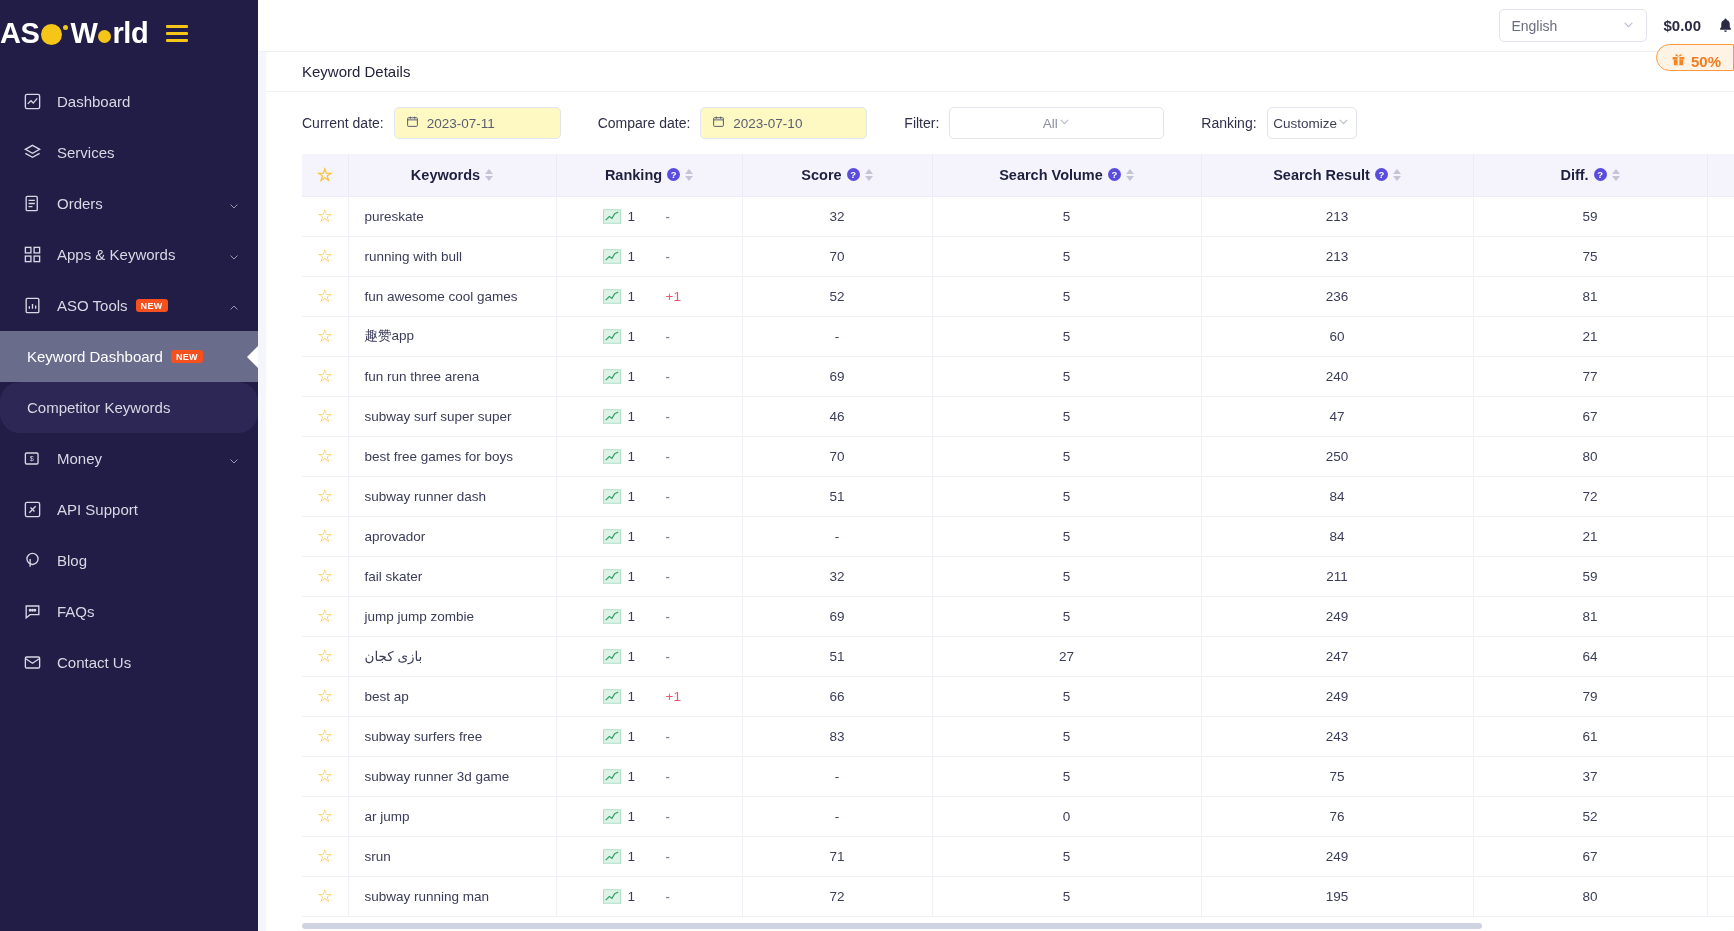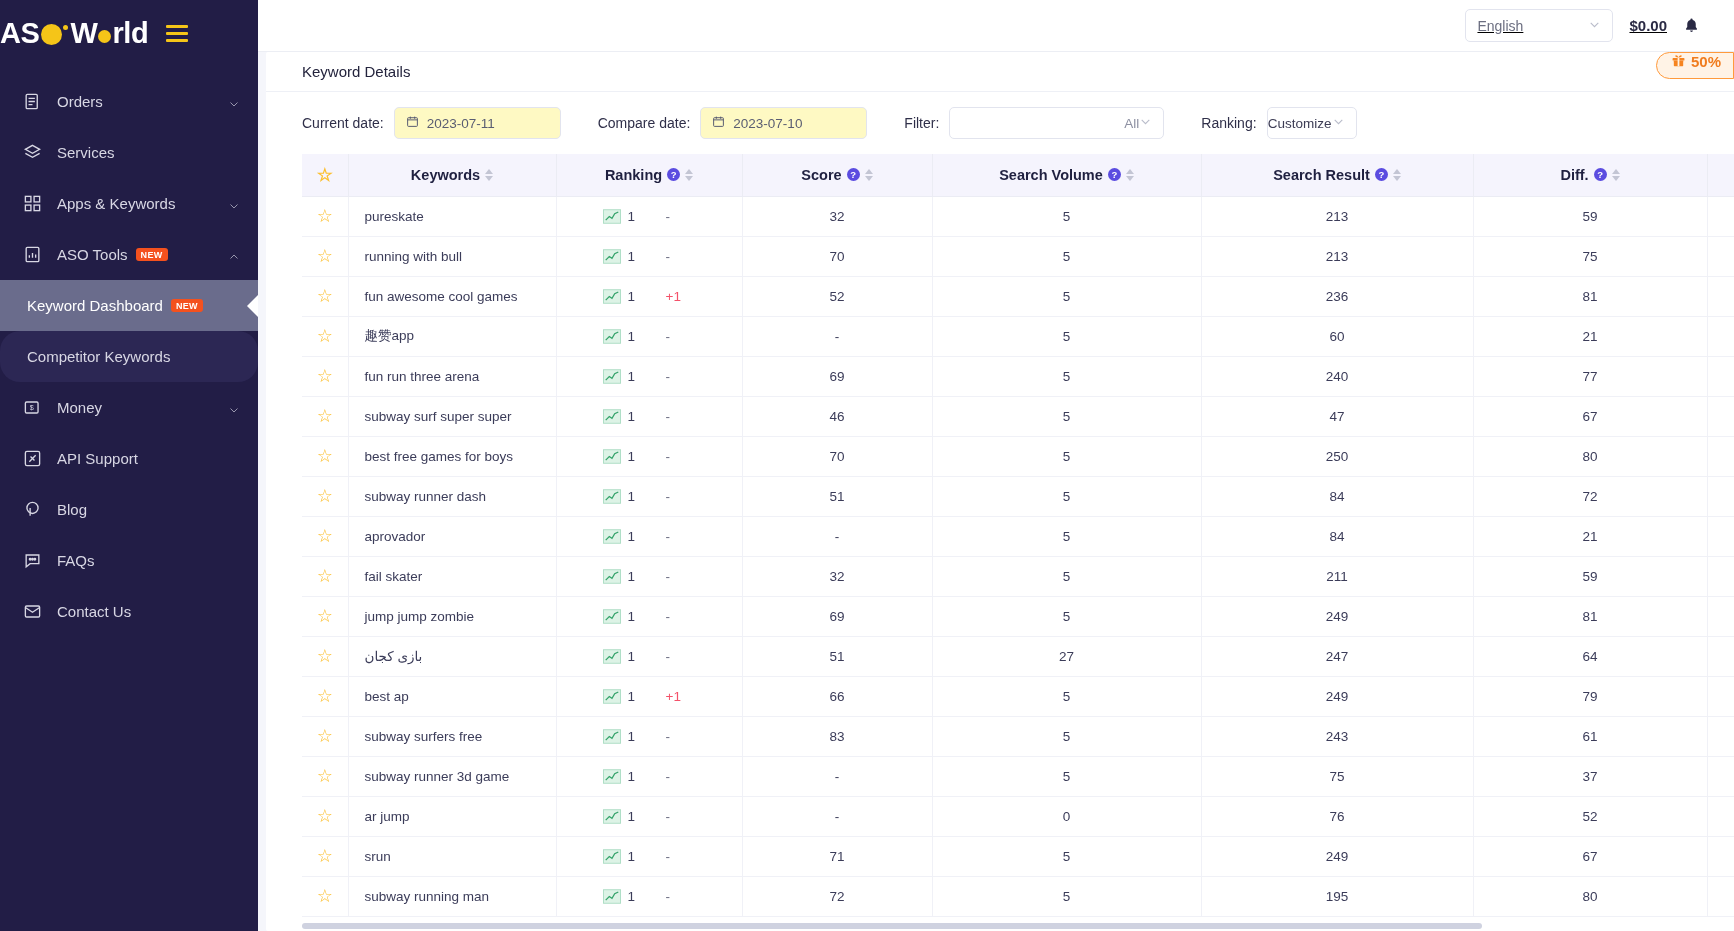--- a/index.html
+++ b/index.html
@@ -121,49 +121,48 @@
   .main {
     flex: 1; height: 931px;
     background: #f5f6fb;
     display: flex; flex-direction: column;
     position: relative;
     overflow: hidden;
   }
   .topbar {
     height: 52px; background: #ffffff;
     display: flex; align-items: center; justify-content: flex-end;
-    padding-right: 34px;
+    padding-right: 0;
     gap: 16px;
     border-bottom: 1px solid #eceef4;
     flex-shrink: 0;
-    text-decoration: underline;
   }
   .lang-select {
     width: 148px; height: 33px;
     border: 1px solid #e2e4ee; border-radius: 5px;
     display: flex; align-items: center; justify-content: space-between;
     padding: 0 11px;
     font-size: 14px; color: #6b6e80;
     background: #fff;
     cursor: pointer;
   }
   .balance {
     font-size: 15px; font-weight: bold; color: #2a2a44;
     cursor: pointer;
   }
   .bell { cursor: pointer; display: flex; align-items: center; }
 
   .promo {
     position: absolute;
-    right: 0px; top: 52px;
+    right: 0px; top: 44px;
     height: 27px;
     background: #fff3e6;
     border: 1px solid #ff9a3c;
     border-radius: 14px 0 0 14px;
-    display: flex; align-items: flex-start; gap: 5px;
+    display: flex; align-items: flex-end; gap: 5px;
     padding: 0 12px 0 14px;
     color: #f07c1e; font-weight: bold; font-size: 15px;
     cursor: pointer;
     z-index: 30;
   }
 
   .content {
     flex: 1;
     padding: 0 0 0 0;
     overflow: hidden;
@@ -197,21 +196,21 @@
     border: 1px solid #e2e4ee; border-radius: 5px;
     display: flex; align-items: center; gap: 8px;
     padding: 0 11px;
     color: #5a5d72; font-size: 13.5px;
     background: #fef9c3; cursor: pointer;
   }
   .gap { width: 37px; }
   .sel-box {
     height: 32px;
     border: 1px solid #e2e4ee; border-radius: 5px;
-    display: flex; align-items: center; justify-content: flex-end;
+    display: flex; align-items: center; justify-content: center;
     padding: 4px 11px;
     color: #8d90a2; font-size: 13.5px;
     background: #fff; cursor: pointer;
   }
   .sel-all { width: 215px; }
   .sel-rank { width: 90px; color: #3d3d55; }
 
   
   .table-wrap {
     flex: 1;
@@ -320,44 +319,53 @@
       </div>
       <div class="hamburger">
         <span></span>
           <span></span>
           <span></span>
       </div>
     </div>
 
     <nav class="nav">
 
+      <div class="nav-item">
+        <span class="ico">
+          <svg width="19" height="19" viewBox="0 0 24 24" fill="none" stroke="#d8d7e4" stroke-width="1.7">
+            <rect x="3" y="3" width="18" height="18" rx="2"></rect>
+              <path d="M6 15l4-4 3 3 5-6"></path>
+          </svg>
+        </span>
+        <span class="nav-label">Dashboard</span>
+      </div>
+
+      <div class="nav-item">
+        <span class="ico">
+          <svg width="19" height="19" viewBox="0 0 24 24" fill="none" stroke="#d8d7e4" stroke-width="1.7">
+            <path d="M12 3l9 5-9 5-9-5 9-5z"></path>
+              <path d="M3 13l9 5 9-5"></path>
+          </svg>
+        </span>
+        <span class="nav-label">Services</span>
+      </div>
 
       <div class="nav-item">
         <span class="ico">
           <svg width="19" height="19" viewBox="0 0 24 24" fill="none" stroke="#d8d7e4" stroke-width="1.7">
             <rect x="4" y="3" width="14" height="18" rx="1.5"></rect>
               <path d="M7 8h8M7 12h8M7 16h5"></path>
           </svg>
         </span>
         <span class="nav-label">Orders</span>
         <span class="chev">
           <svg width="12" height="12" viewBox="0 0 24 24" fill="none" stroke="#d8d7e4" stroke-width="2">
               <path d="M5 9l7 7 7-7"></path>
             </svg>
         </span>
-      </div>
-
-      <div class="nav-item">
-        <span class="ico">
-          <svg width="19" height="19" viewBox="0 0 24 24" fill="none" stroke="#d8d7e4" stroke-width="1.7">
-            <path d="M12 3l9 5-9 5-9-5 9-5z"></path>
-              <path d="M3 13l9 5 9-5"></path>
-          </svg>
-        </span>
-        <span class="nav-label">Services</span>
       </div>
 
       <div class="nav-item">
         <span class="ico">
           <svg width="19" height="19" viewBox="0 0 24 24" fill="none" stroke="#d8d7e4" stroke-width="1.7">
             <rect x="3" y="3" width="7" height="7"></rect>
               <rect x="14" y="3" width="7" height="7"></rect>
             <rect x="3" y="14" width="7" height="7"></rect>
               <rect x="14" y="14" width="7" height="7"></rect>
           </svg>

